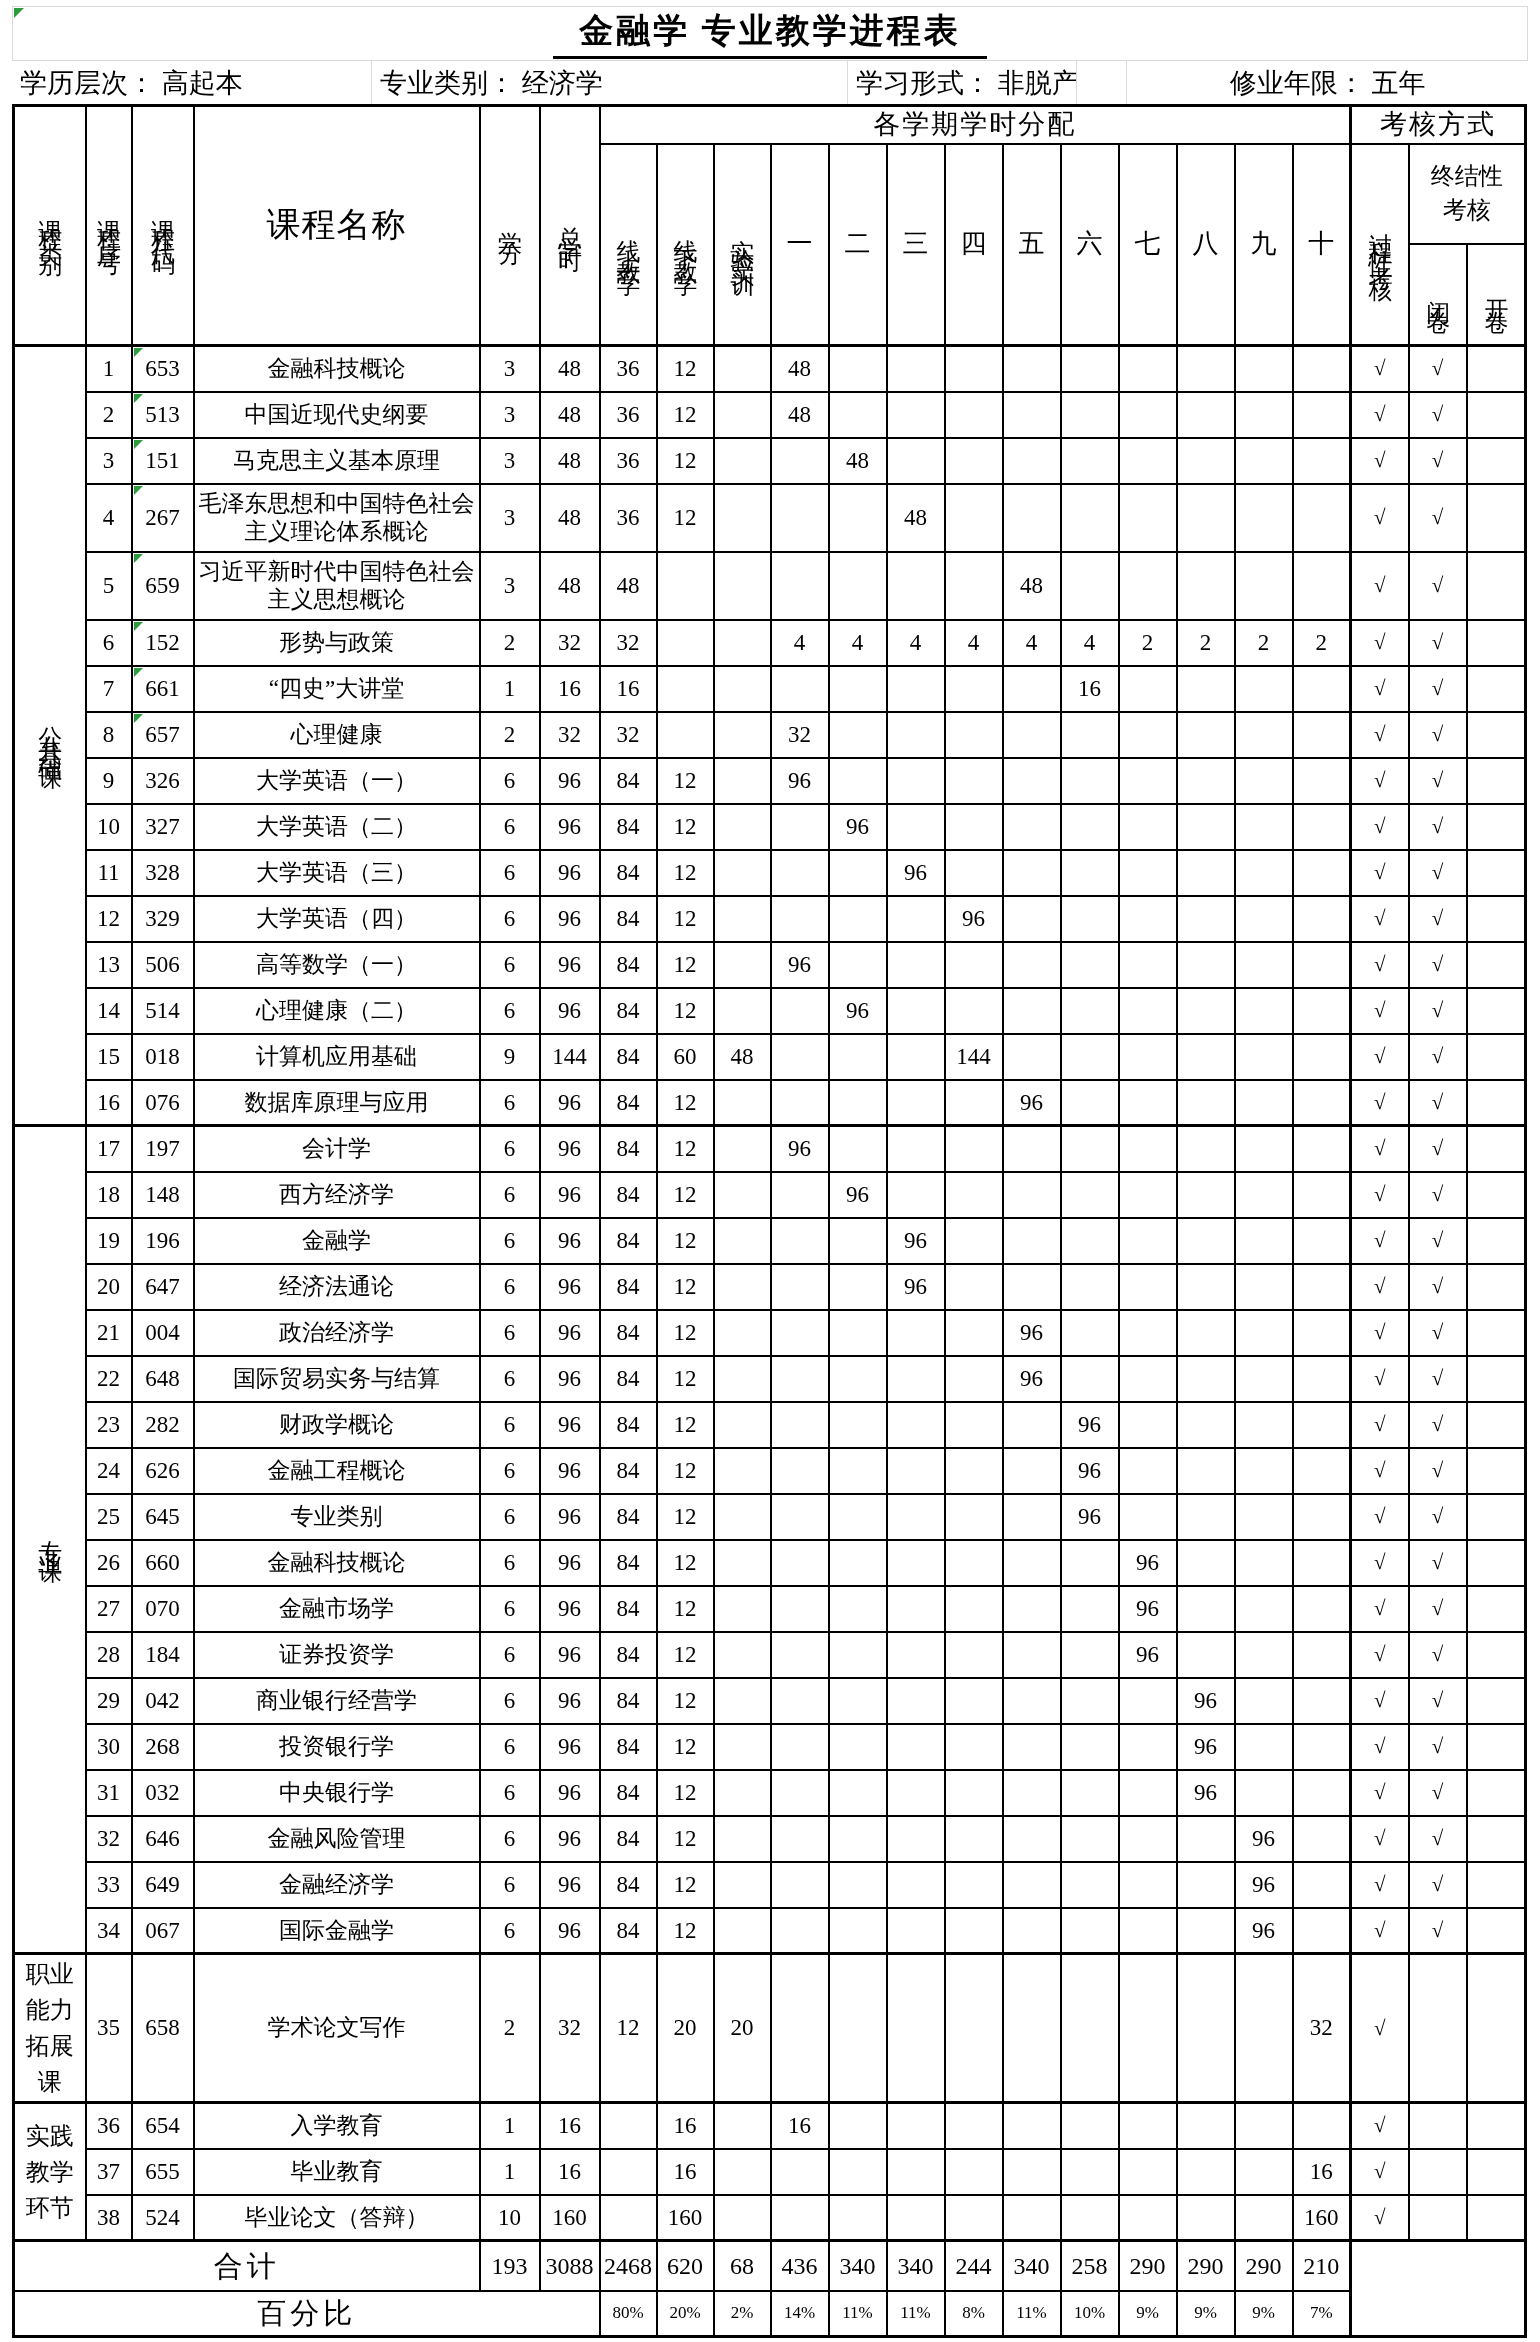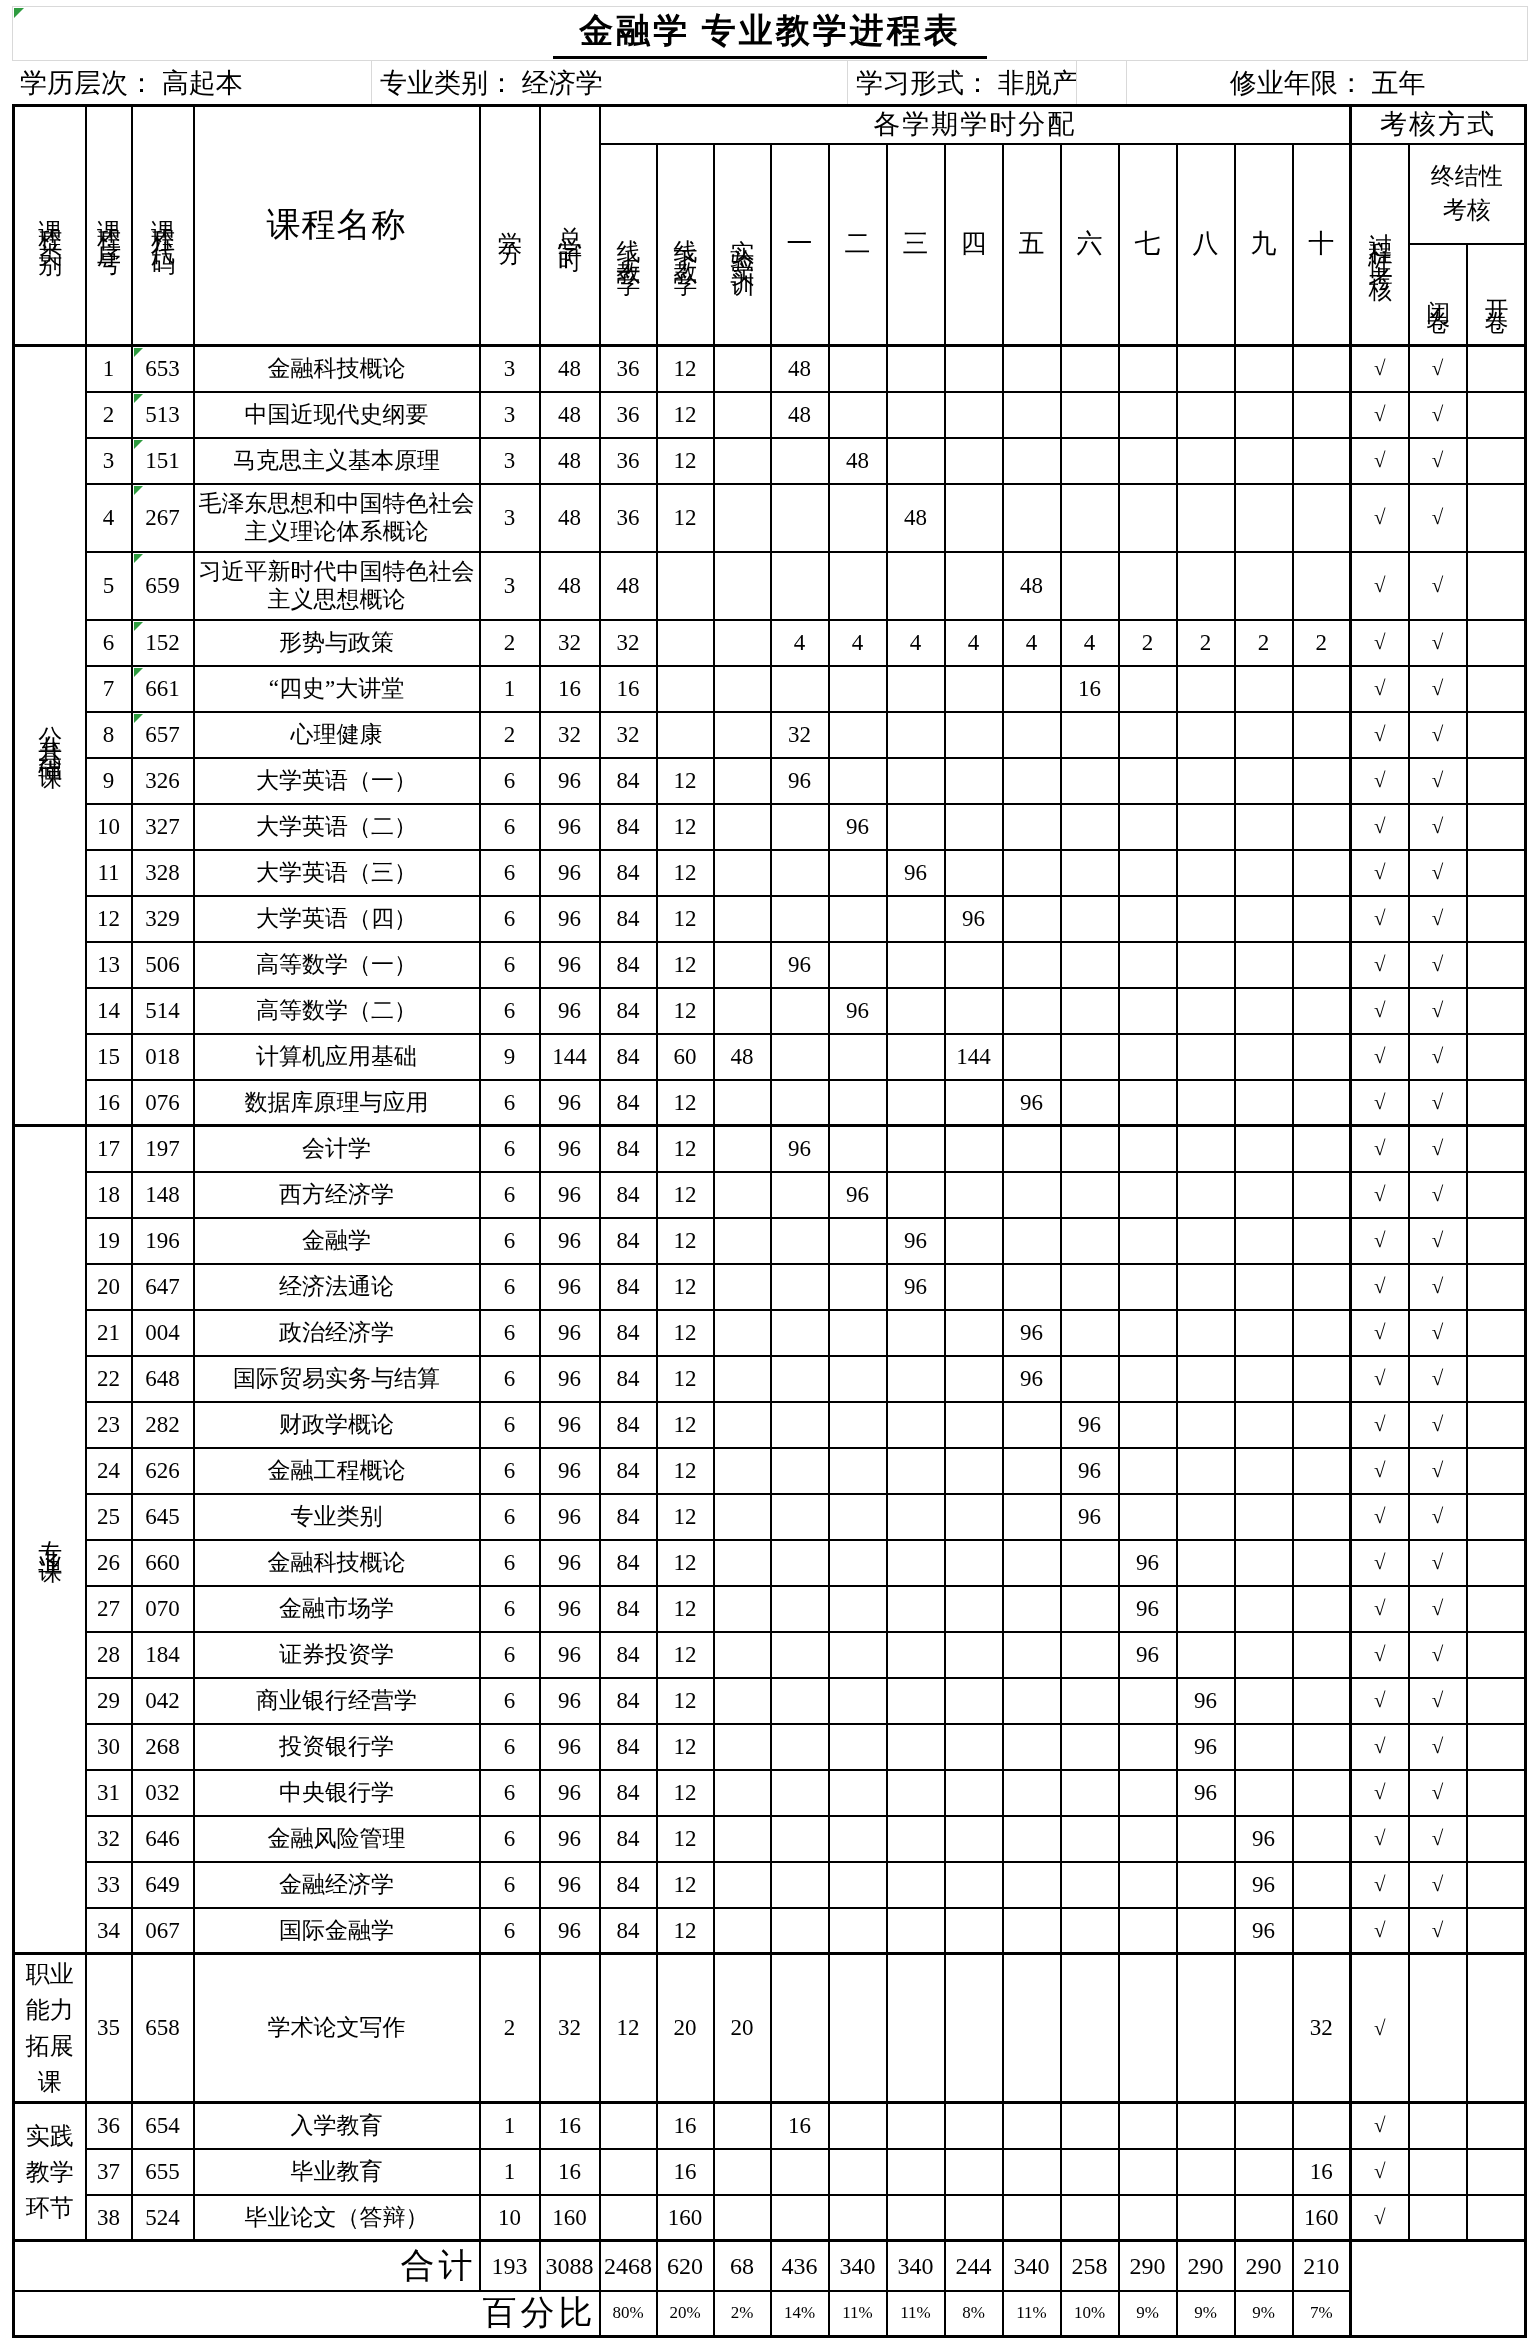--- a/index.html
+++ b/index.html
@@ -72,21 +72,21 @@
   .cat-text-wrap{display:inline-block;width:2.15em;font-size:24px;line-height:1.5;}
 
   .code-cell{position:relative;}
   .has-flag::before{
     content:"";position:absolute;left:1px;top:1px;
     border-top:9px solid #2e9b3f;border-right:9px solid transparent;
   }
   .check{font-size:21px;}
   .num{font-size:24px;}
   .pct{font-size:17px;}
-  .label-cell{font-size:34px;letter-spacing:4px;text-align:right;}
+  .label-cell{font-size:29px;letter-spacing:4px;}
   .blank-merge{background:#fff;}
 </style>
 </head>
 <body>
 
 <div class="sheet">
 
   <div class="title-bar">
     <span class="title-text">金融学  专业教学进程表</span>
   </div>
@@ -454,21 +454,21 @@
           <td></td>
           <td></td>
           <td></td>
           <td class="check col-process">√</td>
           <td class="check">√</td>
           <td class="check"></td>
         </tr>
         <tr class="row-std">
           <td>14</td>
           <td class="code-cell">514</td>
-          <td class="name-cell">高等数学（二）</td>
+          <td class="name-cell">心理健康（二）</td>
           <td>6</td>
           <td>96</td>
           <td>84</td>
           <td>12</td>
           <td></td>
           <td></td>
           <td>96</td>
           <td></td>
           <td></td>
           <td></td>

